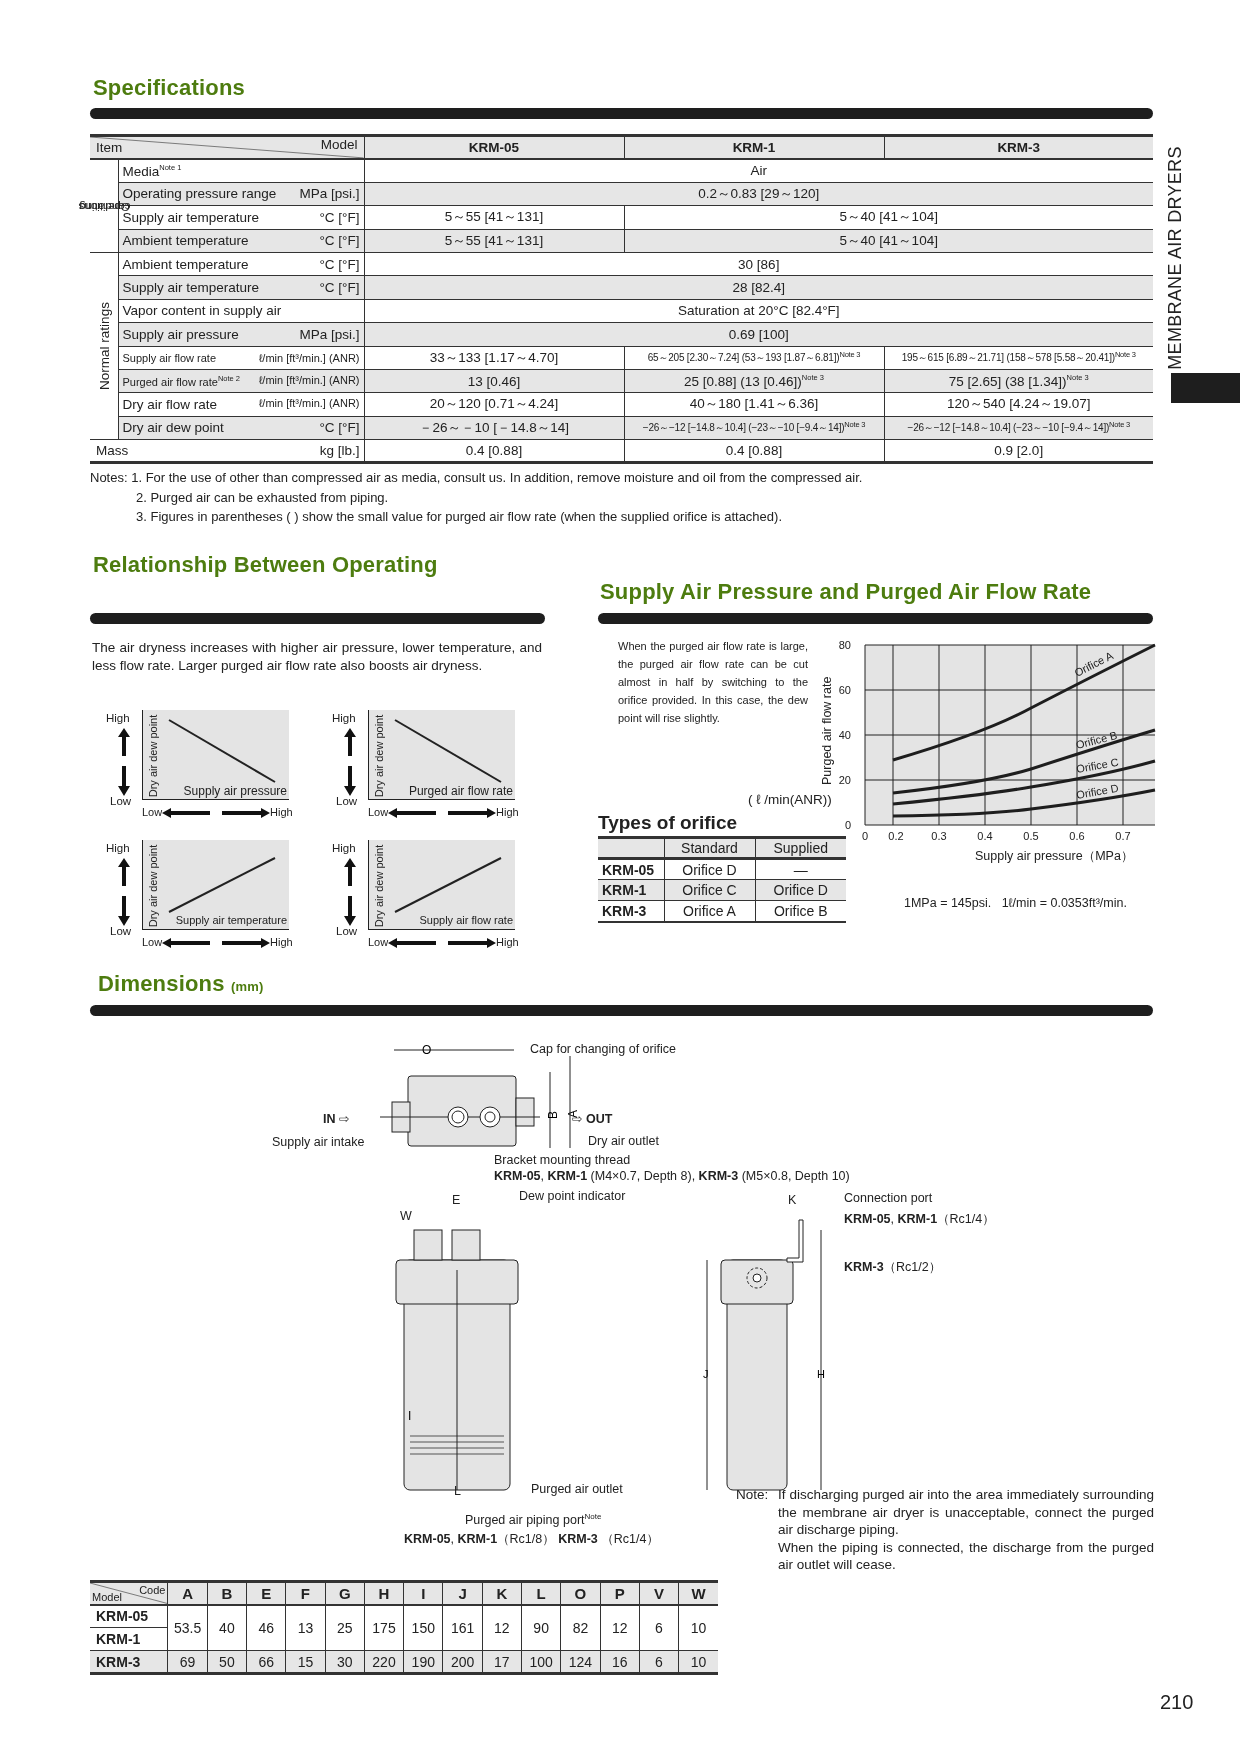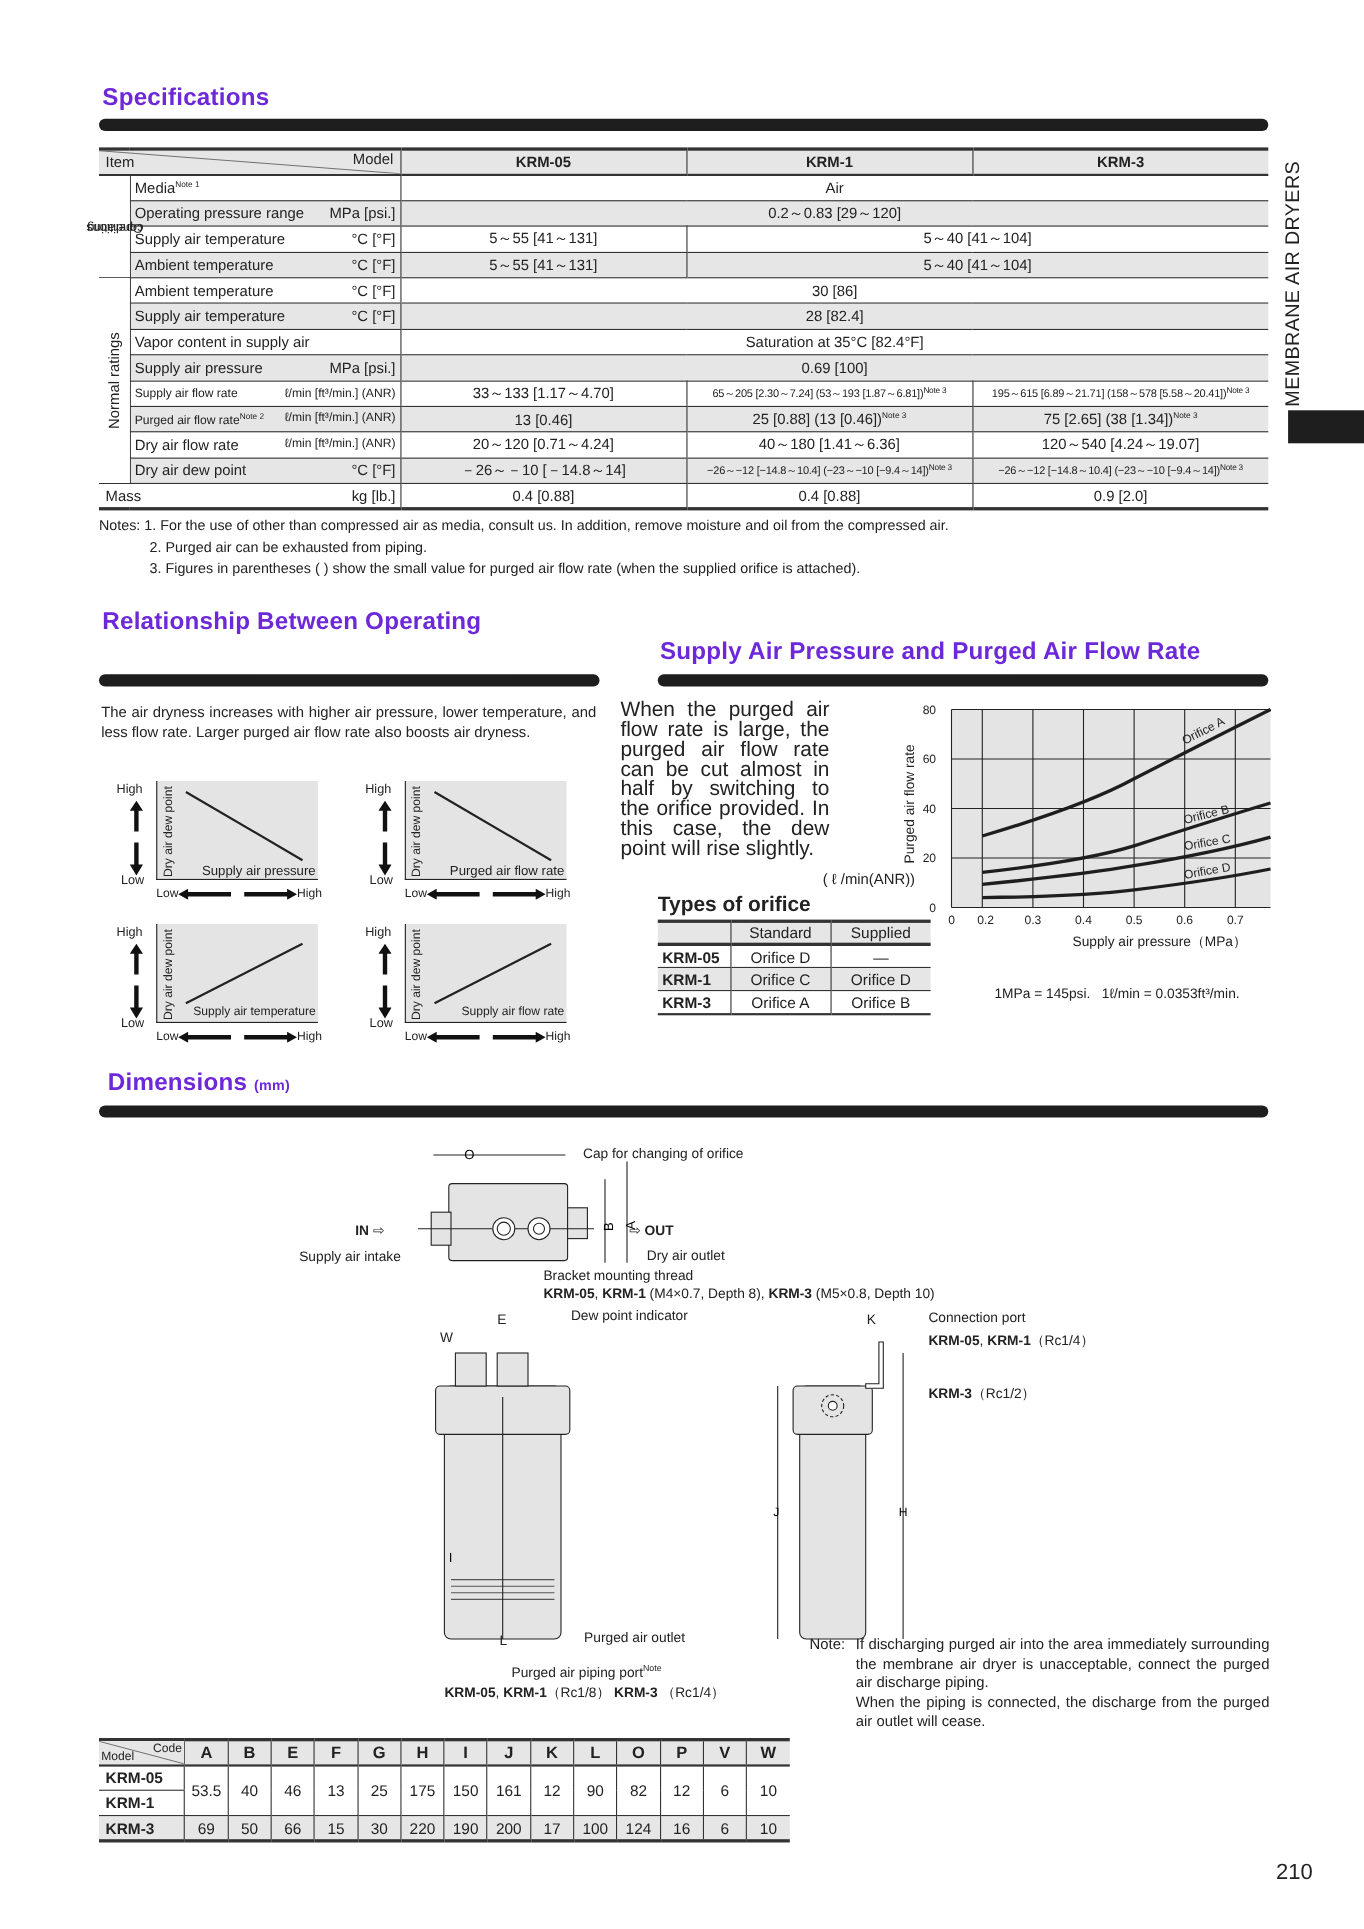--- a/index.html
+++ b/index.html
@@ -1,19 +1,19 @@
 <!DOCTYPE html>
 <html><head>
 <meta charset="utf-8">
 <style>
   * { box-sizing: border-box; margin: 0; padding: 0; }
   html, body { width: 1240px; height: 1754px; background: #fff; }
   body { position: relative; font-family: "Liberation Sans", sans-serif; color: #222; overflow: hidden; }
   .abs { position: absolute; }
-  .h2 { font-weight: bold; font-size: 22px; letter-spacing: 0.2px; color: #6d28d9; line-height: 27px; }
+  .h2 { font-weight: bold; font-size: 22px; letter-spacing: 0.2px; color: #4d7c0f; line-height: 27px; }
   .bar { height: 11px; background: #1e1e1e; border-radius: 6px; }
   .sidetab-text { position: absolute; left: 1160px; top: 150px; width: 30px; height: 215px; }
   .sidetab-text span { position: absolute; left: 50%; top: 50%; transform: translate(-50%,-50%) rotate(-90deg); white-space: nowrap; font-size: 18px; letter-spacing: 0.3px; color: #222; }
   .sidetab-block { position: absolute; left: 1171px; top: 373px; width: 69px; height: 30px; background: #1e1e1e; }
 
   
   table { border-collapse: collapse; }
   .spec { position: absolute; left: 90px; top: 134px; width: 1063px; font-size: 13.5px; }
   .spec td { border-bottom: 1px solid #333; height: 23.4px; padding: 0 4px; white-space: nowrap; }
   .spec tr.hdr td { background: #e6e6e6; border-top: 3px solid #333; border-bottom: 2px solid #333; font-weight: normal; }
@@ -150,21 +150,21 @@
     <td>
           <div class="item">
             <span>Supply air temperature</span>
             <span>°C [°F]</span>
           </div>
         </td>
     <td class="c vl" colspan="3">28 [82.4]</td>
   </tr>
   <tr>
     <td>Vapor content in supply air</td>
-    <td class="c vl" colspan="3">Saturation at 35°C [82.4°F]</td>
+    <td class="c vl" colspan="3">Saturation at 20°C [82.4°F]</td>
   </tr>
   <tr class="g">
     <td>
           <div class="item">
             <span>Supply air pressure</span>
             <span>MPa [psi.]</span>
           </div>
         </td>
     <td class="c vl" colspan="3">0.69 [100]</td>
   </tr>
@@ -310,21 +310,21 @@
   <div class="xl" style="font-size:11px">Supply air flow rate</div>
   <div class="xlo">Low</div>
   <svg class="abs" style="left:72px;top:98px" width="108" height="10">
       <path d="M0 5 L9 0 L9 3 L48 3 L48 7 L9 7 L9 10 Z M60 3 L99 3 L99 0 L108 5 L99 10 L99 7 L60 7 Z" fill="#111"></path>
     </svg>
   <div class="xhi">High</div>
 </div>
 
 <div class="abs h2" style="left:600px;top:578px;">Supply Air Pressure and Purged Air Flow Rate</div>
 <div class="abs bar" style="left:598px;top:613px;width:555px;"></div>
-<div class="abs para" style="left:564px;top:637px;width:190px;font-size:19px;">When the purged air flow rate is large, the purged air flow rate can be cut almost in half by switching to the orifice provided. In this case, the dew point will rise slightly.</div>
+<div class="abs para" style="left:618px;top:637px;width:190px;font-size:11px;">When the purged air flow rate is large, the purged air flow rate can be cut almost in half by switching to the orifice provided. In this case, the dew point will rise slightly.</div>
 <div class="abs" style="left:748px;top:792px;font-size:13.5px;">( ℓ /min(ANR))</div>
 
 <div class="abs" style="left:815px;top:635px;width:345px;height:230px;">
   <svg width="345" height="230" viewBox="0 0 345 230">
     <rect x="50" y="10" width="290" height="180" fill="#e4e4e4"></rect>
     <g stroke="#222" stroke-width="1">
       <line x1="78" y1="10" x2="78" y2="190"></line>
         <line x1="124" y1="10" x2="124" y2="190"></line>
         <line x1="170" y1="10" x2="170" y2="190"></line>
         <line x1="216" y1="10" x2="216" y2="190"></line>

